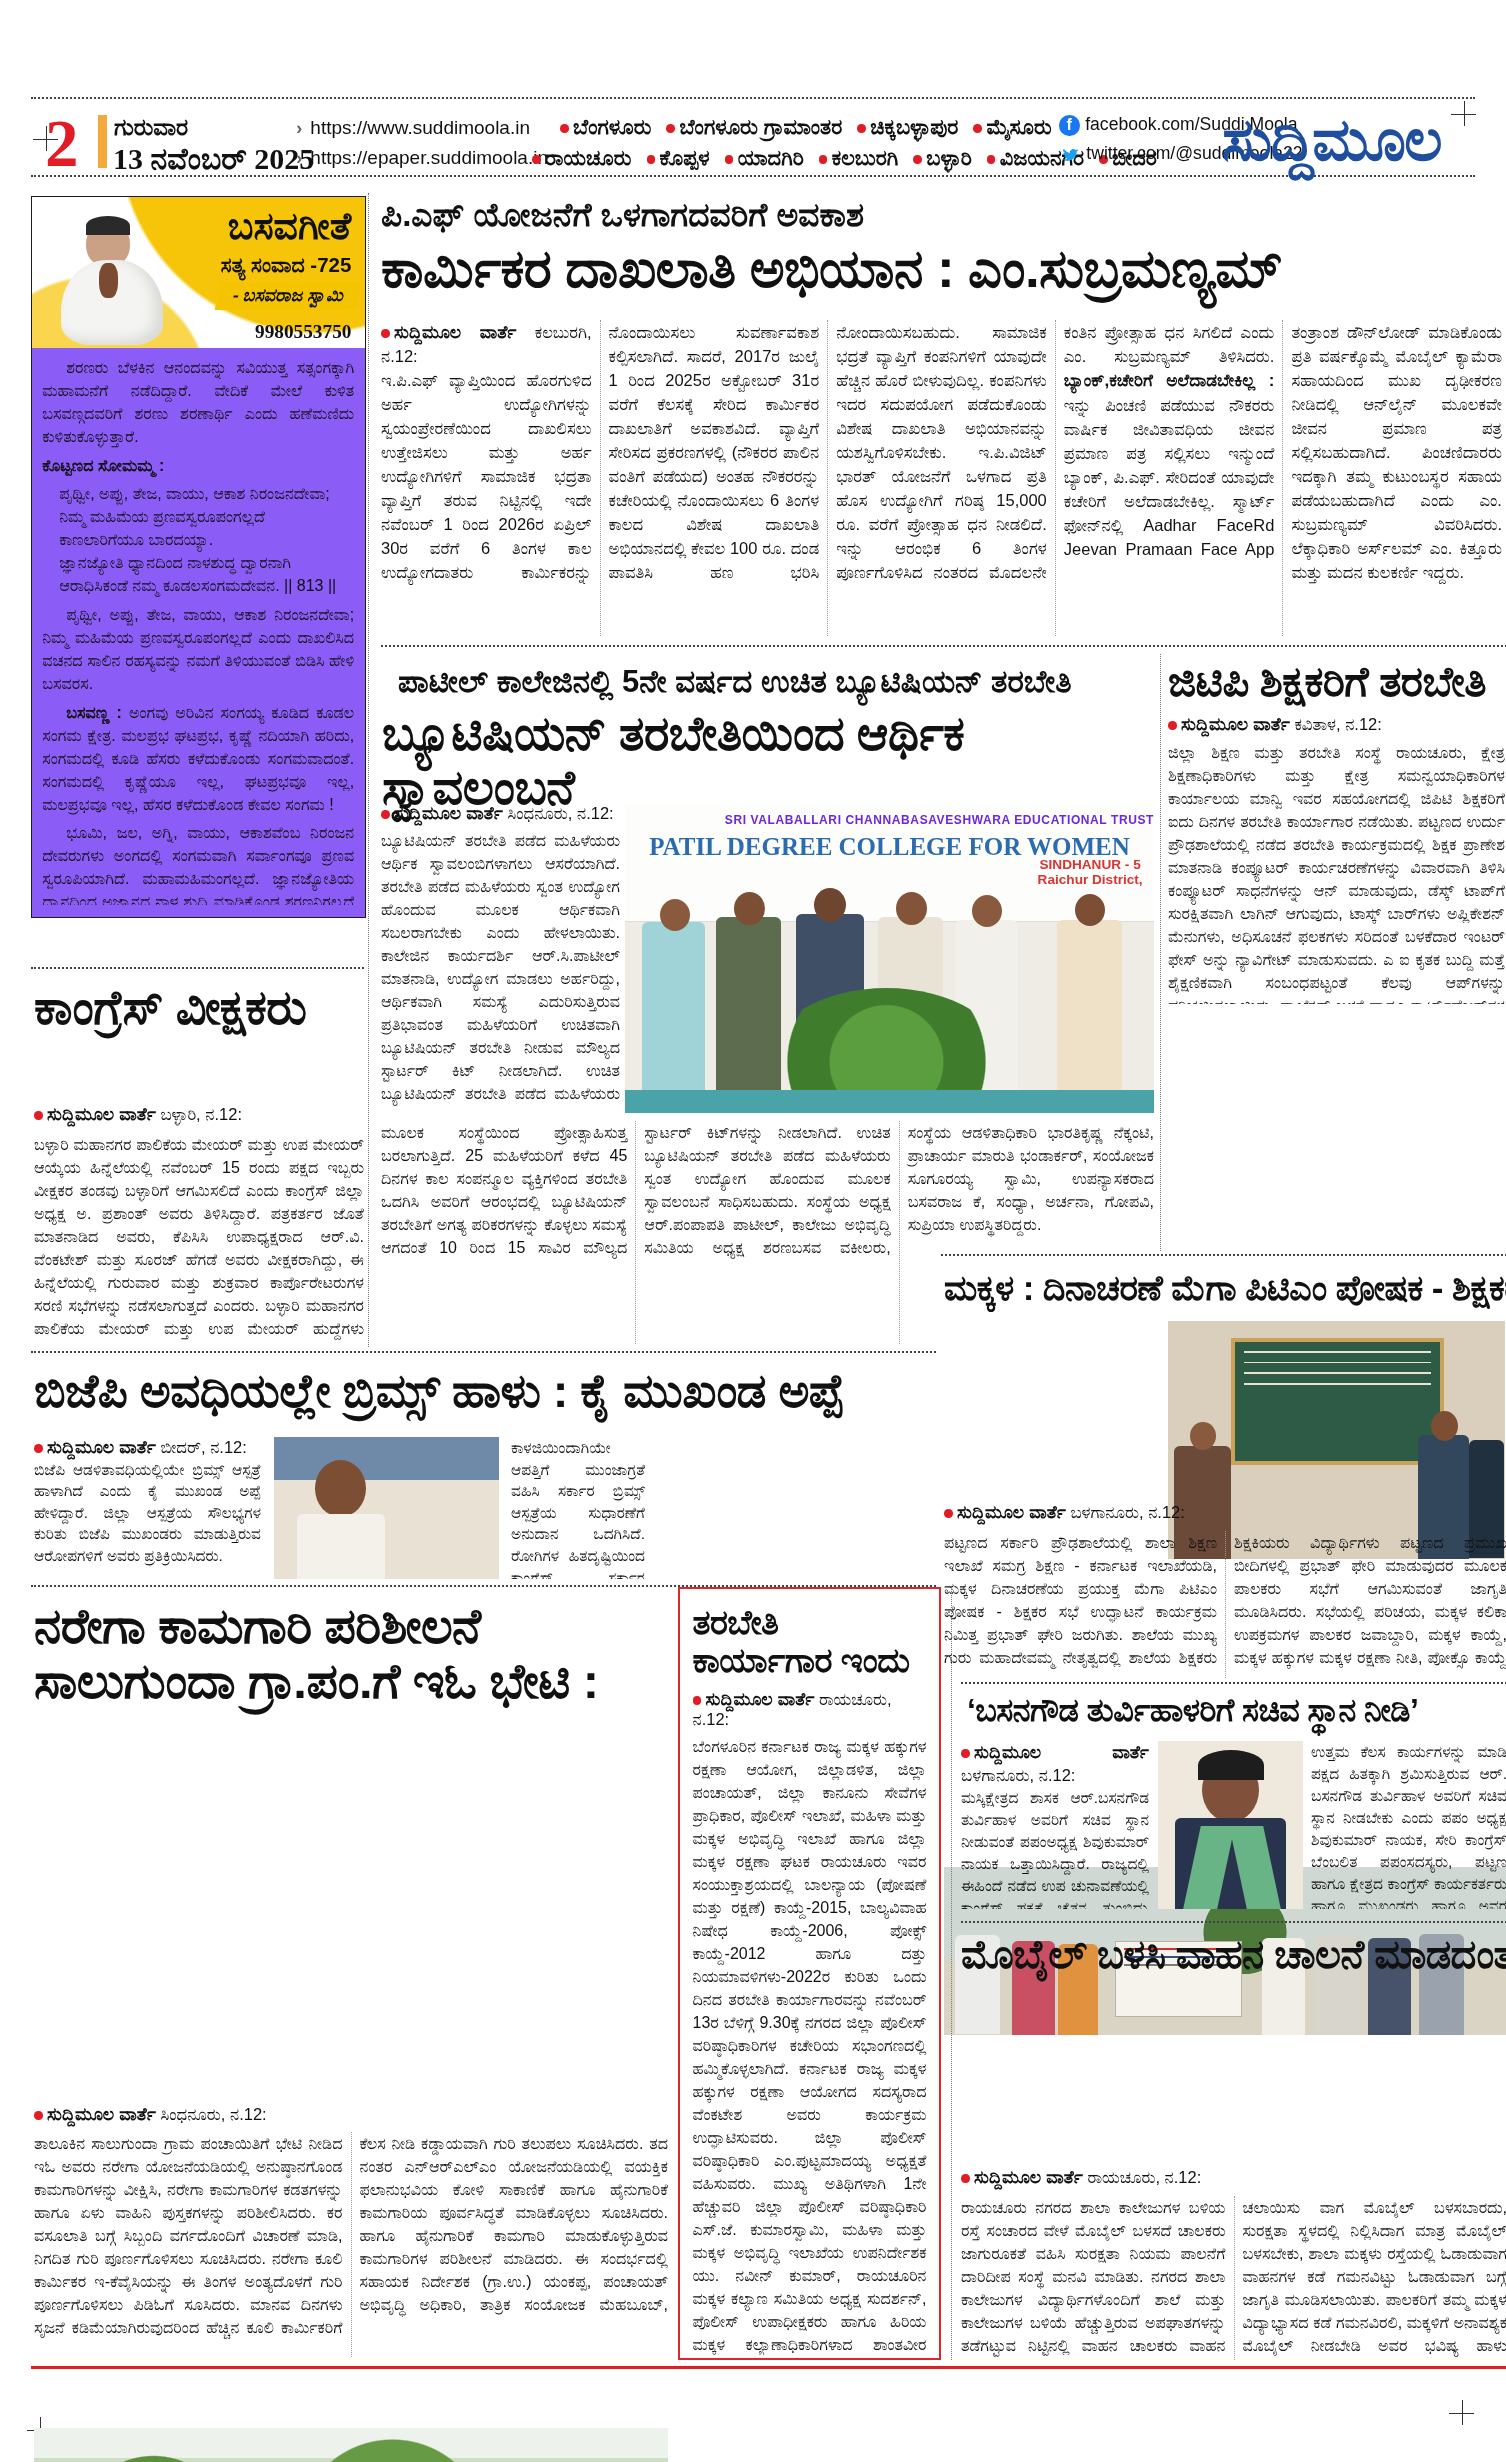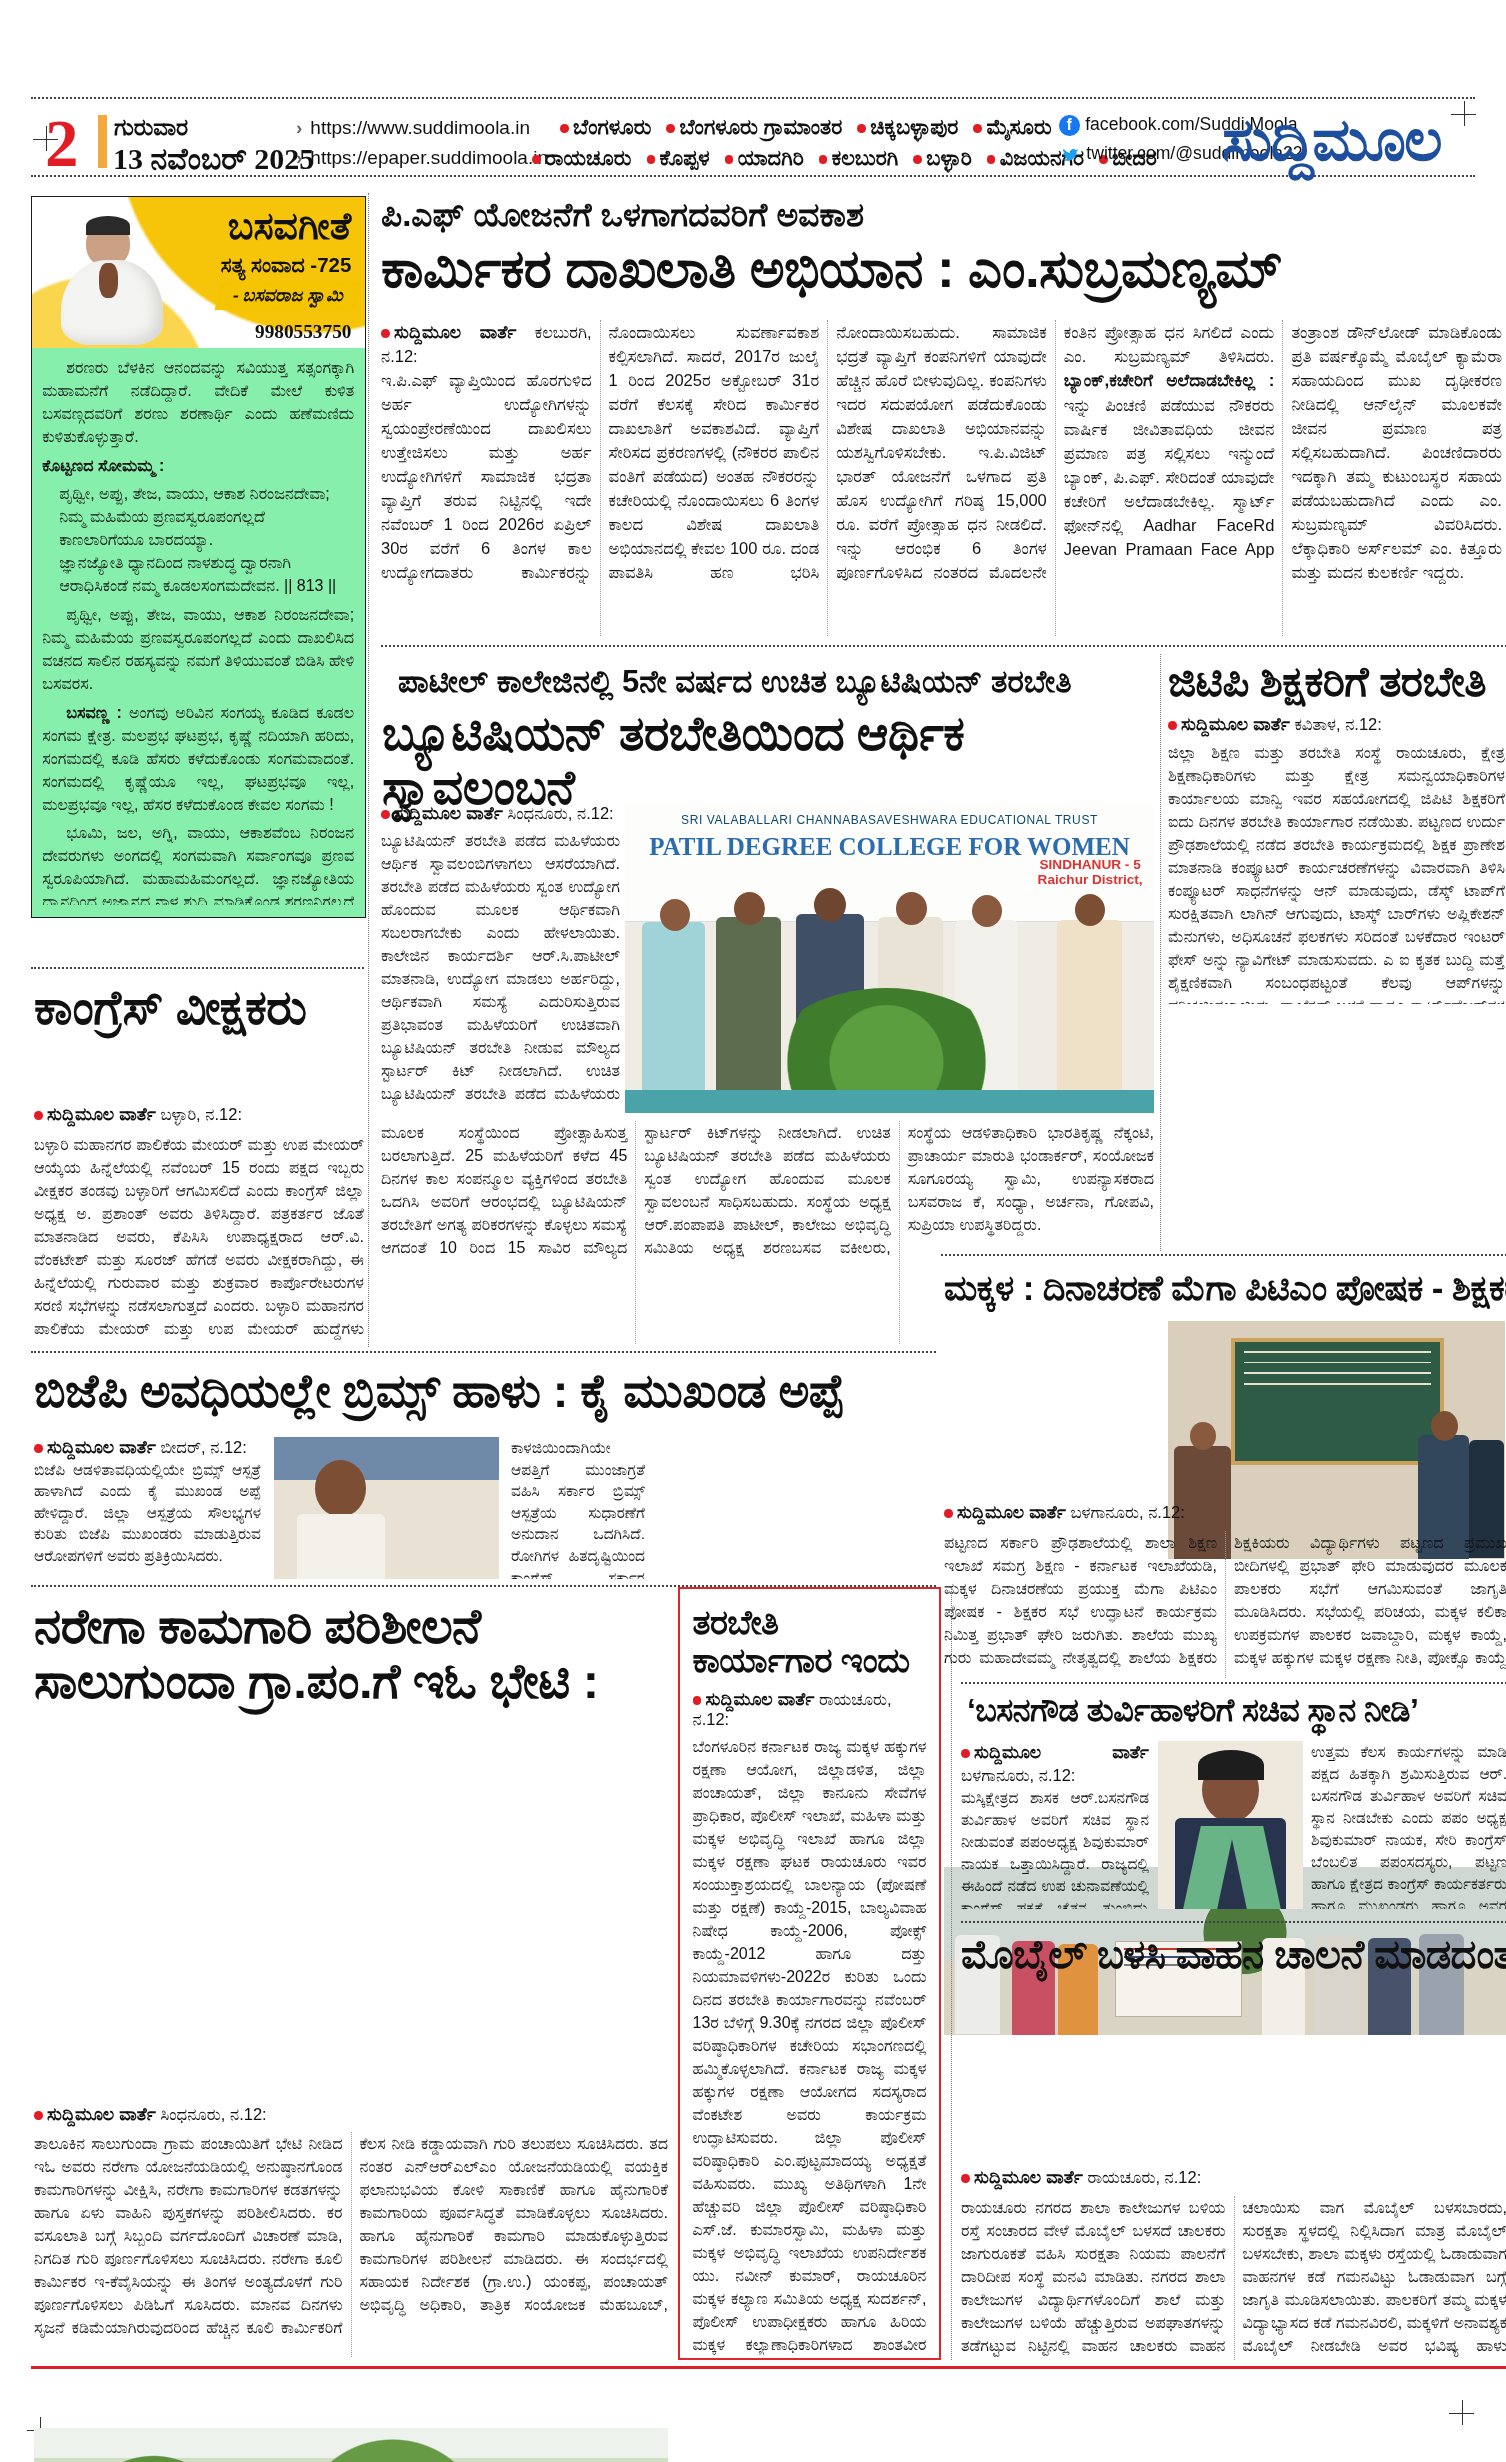--- a/index.html
+++ b/index.html
@@ -35,21 +35,21 @@
   .headline{font-weight:900;line-height:1.12;letter-spacing:-0.6px;}
   .byline{font-size:16.5px;}
   .byline b{font-size:17.6px;}
   .body{font-size:16.5px;line-height:24px;text-align:justify;overflow:hidden;}
   .body p{margin:0 0 5.7px 0;text-indent:24px;}
   .cols2{column-count:2;column-gap:17px;column-rule:1.1px dotted #999;}
   .cols3{column-count:3;column-gap:17px;column-rule:1.1px dotted #999;}
   .cols5{column-count:5;column-gap:17px;column-rule:1.1px dotted #999;}
   .photo{overflow:hidden;position:relative;background:#cfcabe;}
   
-  .adbox{border:1.7px solid #1b1b1b;background:#86efac;}
+  .adbox{border:1.7px solid #1b1b1b;background:#8b5cf6;}
   .adart{position:absolute;left:0;top:0;right:0;height:151px;
      background:radial-gradient(circle at 85% -40%, #f6c50a 0 55%, rgba(246,197,10,0) 56%),
                 radial-gradient(circle at 18% 130%, #f9d64d 0 34%, rgba(249,214,77,0) 35%),#ffffff;}
   .adtitle{font-size:38px;font-weight:900;}
   .adseries{font-size:20.5px;font-weight:800;}
   .adauthor{background:#f5c400;transform:skewX(-14deg);padding:3.4px 15px;font-weight:800;font-size:17.6px;}
   .adphone{font-size:19.3px;font-weight:800;font-family:"Liberation Serif",serif;}
   .verse{white-space:pre-line;}
   
   .fig-person{position:absolute;border-radius:5.7px 5.7px 0 0;}
@@ -136,21 +136,21 @@
   <div class="abs kicker" style="left:398px;top:664px;font-size:31px;">ಪಾಟೀಲ್ ಕಾಲೇಜಿನಲ್ಲಿ 5ನೇ ವರ್ಷದ ಉಚಿತ ಬ್ಯೂಟಿಷಿಯನ್ ತರಬೇತಿ</div>
   <div class="abs headline" style="left:382px;top:707px;width:773px;font-size:48px;">ಬ್ಯೂಟಿಷಿಯನ್ ತರಬೇತಿಯಿಂದ ಆರ್ಥಿಕ ಸ್ವಾವಲಂಬನೆ</div>
 
   <div class="abs" style="left:381px;top:803px;width:239px;height:310px;">
     <div class="byline"><i class="dot"></i><b>ಸುದ್ದಿಮೂಲ ವಾರ್ತೆ</b> <span>ಸಿಂಧನೂರು, ನ.12:</span></div>
     <div class="body" style="height:279px;font-size:16px;line-height:23px;margin-top:4.5px;">ಬ್ಯೂಟಿಷಿಯನ್ ತರಬೇತಿ ಪಡೆದ ಮಹಿಳೆಯರು ಆರ್ಥಿಕ ಸ್ವಾವಲಂಬಿಗಳಾಗಲು ಆಸರೆಯಾಗಿದೆ. ತರಬೇತಿ ಪಡೆದ ಮಹಿಳೆಯರು ಸ್ವಂತ ಉದ್ಯೋಗ ಹೊಂದುವ ಮೂಲಕ ಆರ್ಥಿಕವಾಗಿ ಸಬಲರಾಗಬೇಕು ಎಂದು ಹೇಳಲಾಯಿತು. ಕಾಲೇಜಿನ ಕಾರ್ಯದರ್ಶಿ ಆರ್.ಸಿ.ಪಾಟೀಲ್ ಮಾತನಾಡಿ, ಉದ್ಯೋಗ ಮಾಡಲು ಅರ್ಹರಿದ್ದು, ಆರ್ಥಿಕವಾಗಿ ಸಮಸ್ಯೆ ಎದುರಿಸುತ್ತಿರುವ ಪ್ರತಿಭಾವಂತ ಮಹಿಳೆಯರಿಗೆ ಉಚಿತವಾಗಿ ಬ್ಯೂಟಿಷಿಯನ್ ತರಬೇತಿ ನೀಡುವ ಮೌಲ್ಯದ ಸ್ಟಾರ್ಟರ್ ಕಿಟ್ ನೀಡಲಾಗಿದೆ. ಉಚಿತ ಬ್ಯೂಟಿಷಿಯನ್ ತರಬೇತಿ ಪಡೆದ ಮಹಿಳೆಯರು ಸ್ವ-ಉದ್ಯೋಗದ ಮೂಲಕ ಸ್ವಾವಲಂಬನೆ ಸಾಧಿಸಲು ಸಲಹೆ ನೀಡಿದರು.</div>
   </div>
 
   <div class="abs photo" style="left:625px;top:803px;width:529px;height:310px;background:#efece6;">
     <div style="position:absolute;left:0;top:0;right:0;height:108px;background:#fdfdfb;border-bottom:1.1px solid #ddd;text-align:center;padding-top:10.2px;">
-      <div style="font-size:12px;color:#0c4a6e;letter-spacing:0.6px;font-weight:normal;">SRI VALABALLARI CHANNABASAVESHWARA EDUCATIONAL TRUST</div>
+      <div style="font-size:12px;color:#6d28d9;letter-spacing:0.6px;font-weight:bold;text-align:right;">SRI VALABALLARI CHANNABASAVESHWARA EDUCATIONAL TRUST</div>
       <div style="font-size:25px;color:#2b6cb0;font-weight:bold;font-family:'Liberation Serif',serif;margin-top:5.7px;">PATIL DEGREE COLLEGE FOR WOMEN</div>
       <div style="position:absolute;right:11.4px;top:54px;font-size:13.6px;color:#d33;font-weight:bold;"><span>SINDHANUR - 5</span><br><span>Raichur District,</span></div>
     </div>
 
     <div class="fig-person" style="left:17px;top:119px;width:63px;height:190px;background:#9fd3d8;"></div>
     <div class="fig-person" style="left:91px;top:114px;width:65px;height:196px;background:#5d6b4e;"></div>
     <div class="fig-person" style="left:171px;top:111px;width:68px;height:199px;background:#3f5066;"></div>
     <div class="fig-person" style="left:253px;top:114px;width:65px;height:196px;background:#e8e3d5;"></div>
     <div class="fig-person" style="left:330px;top:117px;width:63px;height:193px;background:#f2f0ea;"></div>
     <div class="fig-person" style="left:432px;top:117px;width:65px;height:193px;background:#efe0c8;"></div>

